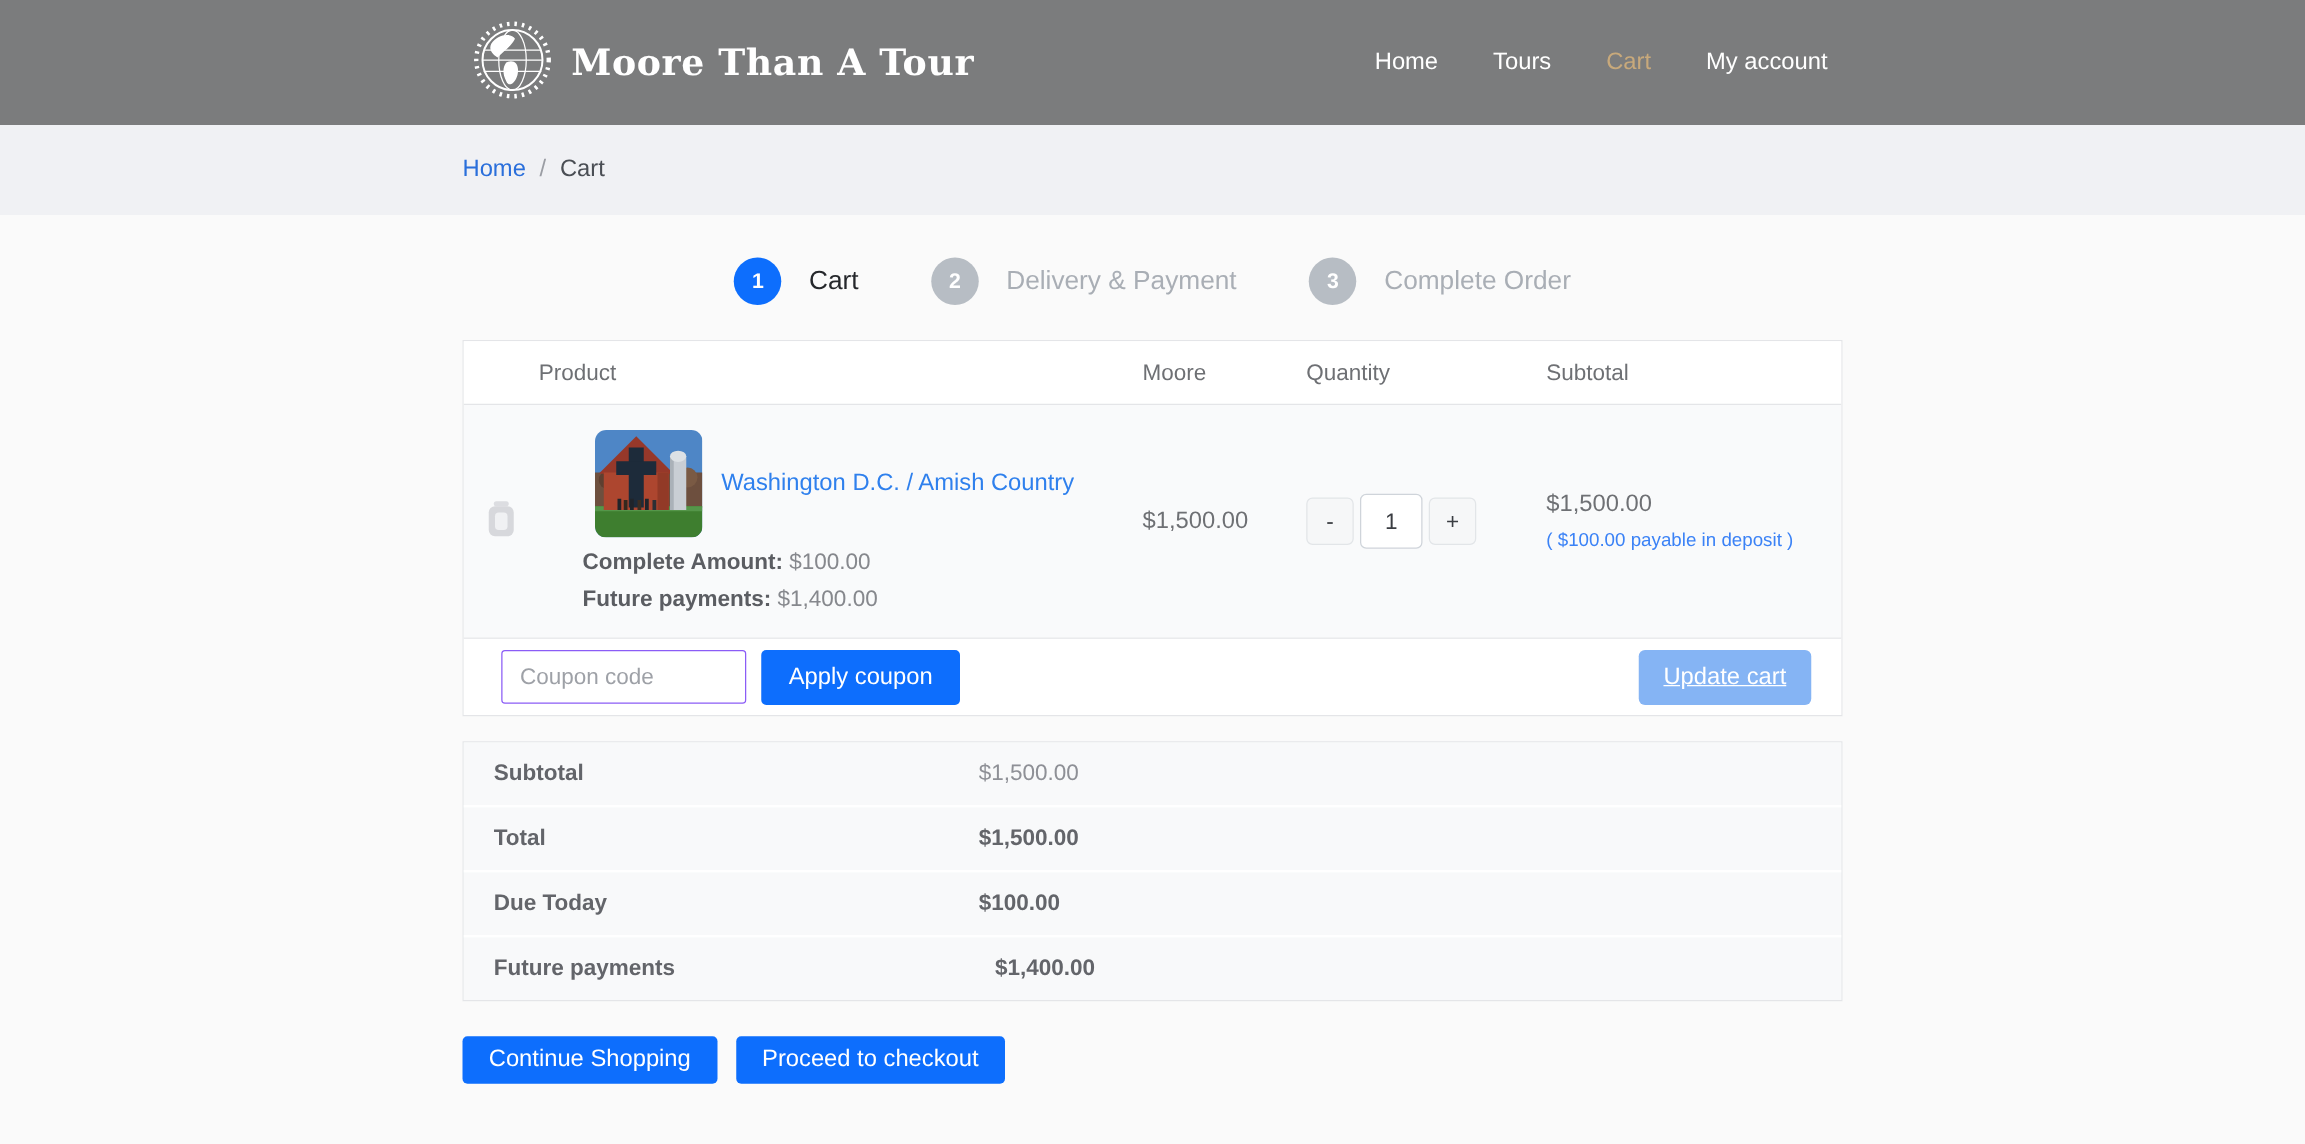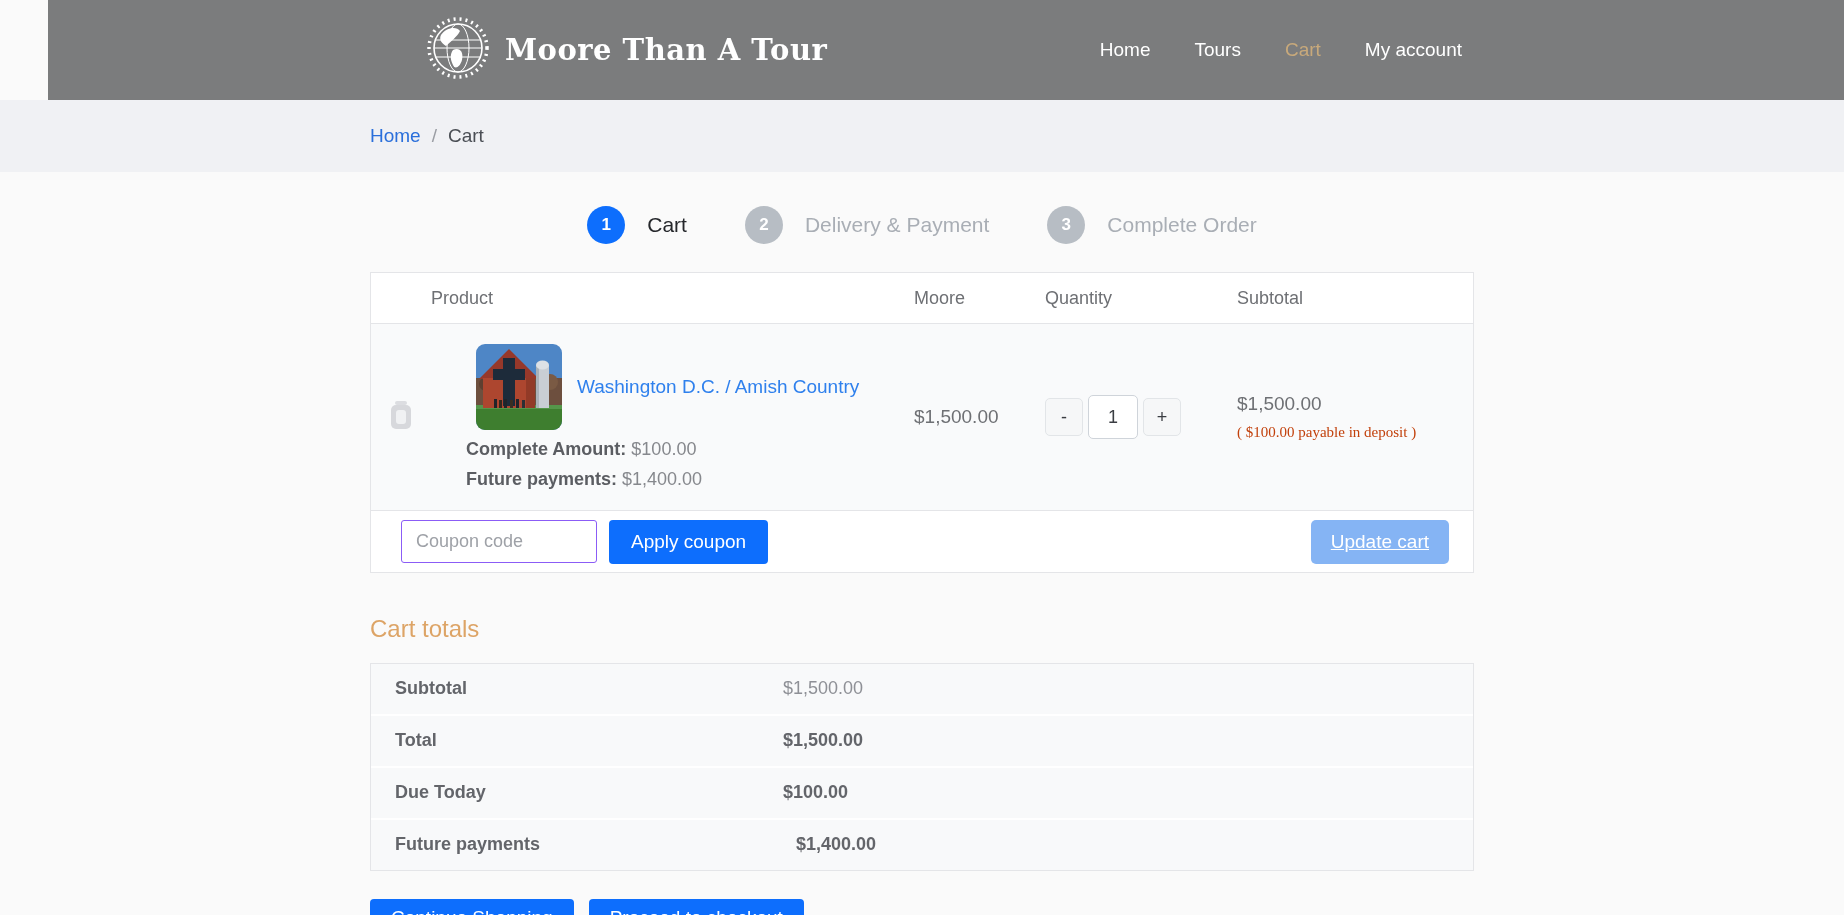--- a/index.html
+++ b/index.html
@@ -8,21 +8,20 @@
     width:1844px; height:915px;
     background:#fafafa;
     font-family:"Liberation Sans", sans-serif;
     overflow:hidden;
   }
   
   .site-header {
     height:100px; background:#7b7c7d;
     display:flex; align-items:center; justify-content:space-between;
     padding:0 382px 0 378px;
-    margin-left:48px;
   }
   .logo { display:flex; align-items:center; gap:15px; color:#fff; cursor:pointer; }
   .logo-text {
     font-family:"DejaVu Serif", serif; font-weight:bold;
     font-size:29px; letter-spacing:.5px; color:#fff;
   }
   .main-nav { display:flex; gap:44px; }
   .main-nav a { color:#fff; font-size:19px; text-decoration:none; }
   .main-nav a.active { color:#c8a97b; }
   
@@ -65,21 +64,21 @@
   .qty-btn {
     width:38px; height:38px; background:#f6f7f8; border:1px solid #e2e5e8;
     border-radius:5px; font-size:18px; color:#3a3d42; cursor:pointer;
     display:flex; align-items:center; justify-content:center;
   }
   .qty-input {
     width:50px; height:44px; border:1px solid #cfd4da; border-radius:5px;
     text-align:center; font-size:18px; color:#3a3d42; background:#fff;
   }
   .cell-sub { font-size:19px; color:#6e7074; }
-  .sub-note { font-size:15px; color:#c2410c; margin-top:9px;font-family:Liberation Serif, serif; }
+  .sub-note { font-size:15px; color:#3b82f6; margin-top:9px; }
   
   .coupon-row {
     border-top:1px solid #e4e5e8; background:#fff;
     display:flex; align-items:center; padding:9px 24px 9px 30px; height:62px;
   }
   .coupon-input {
     width:196px; height:43px; border:1px solid #8b5cf6; border-radius:3px;
     padding:0 14px; font-size:18px; color:#555; background:#fff;
   }
   .coupon-input::placeholder { color:#9ea1a7; }
@@ -234,21 +233,20 @@
       </div>
     </div>
 
     <div class="coupon-row">
       <input class="coupon-input" placeholder="Coupon code" style="">
       <button class="apply-btn">Apply coupon</button>
       <button class="update-btn">Update cart</button>
     </div>
   </section>
 
-  <h2 class="totals-heading">Cart totals</h2>
 
   <section class="totals">
     <div class="totals-row">
       <div class="t-label">Subtotal</div>
       <div class="t-value">$1,500.00</div>
     </div>
     <div class="totals-row">
       <div class="t-label">Total</div>
       <div class="t-value bold">$1,500.00</div>
     </div>

